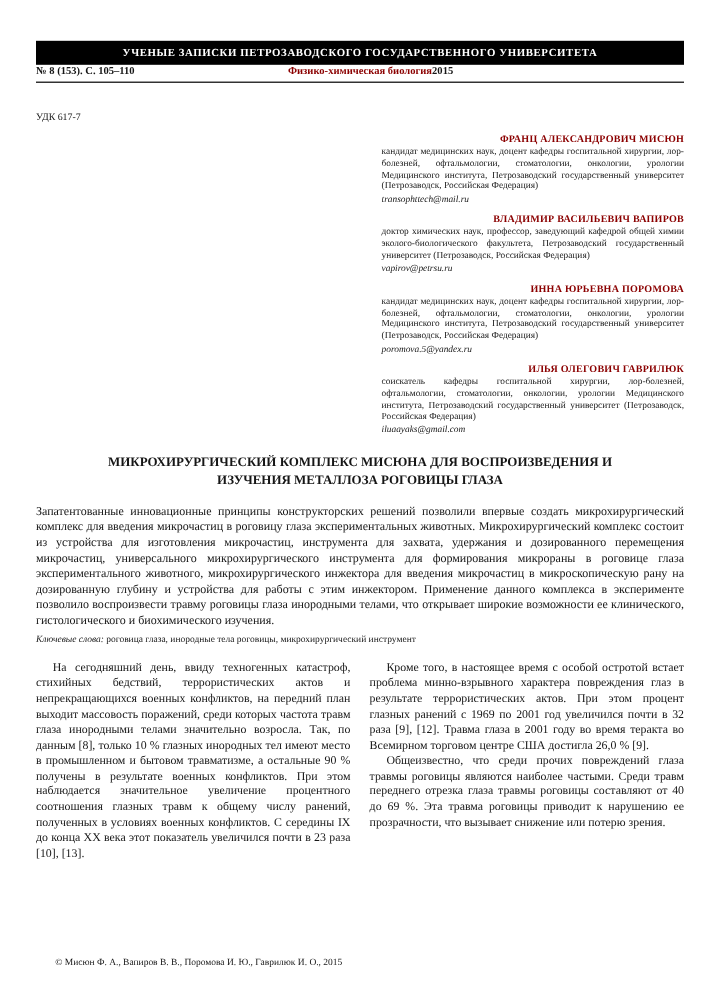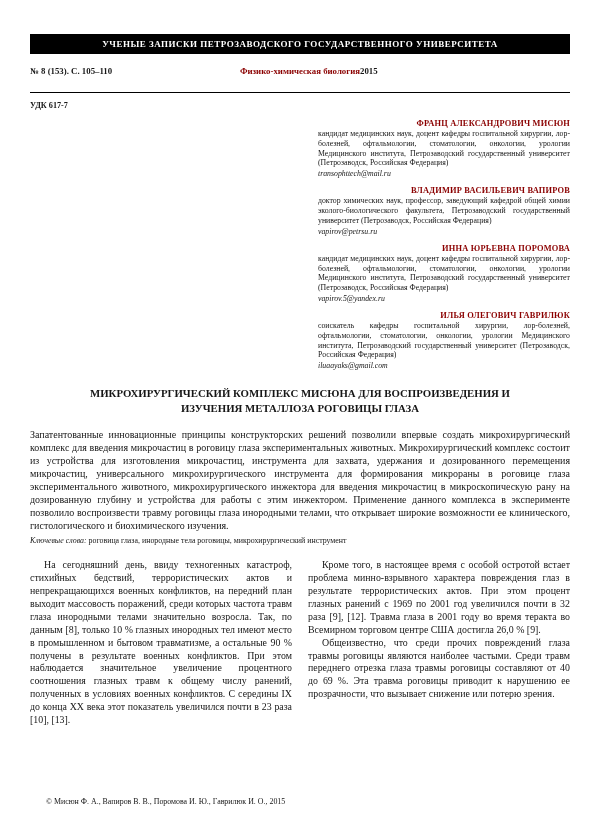--- a/index.html
+++ b/index.html
@@ -25,33 +25,32 @@
   .banner{
     background:var(--banner-bg);
     color:var(--banner-text);
     text-align:center;
     font-weight:bold;
     font-size:9px;
     letter-spacing:.5px;
     padding:5px 4px;
   }
   .meta-row{
-    margin-top:12px;
     display:grid;
     grid-template-columns:1fr auto 1fr;
     align-items:baseline;
     font-weight:bold;
     font-size:8.8px;
     border-bottom:1px solid #000;
-    padding-bottom:16px;
+    padding-bottom:4px;
   }
   .meta-row .issue{text-align:left;}
   .meta-row .section{text-align:center;color:var(--accent);}
   .meta-row .year{text-align:left;}
-  .udc{margin-top:8px;font-size:8.2px;font-weight:bold;}
+  .udc{margin-top:24px;font-size:8.2px;}
   .authors{margin-top:9px;width:252px;margin-left:auto;}
   .author-block + .author-block{margin-top:8px;}
   .author-name{
     font-size:8.4px;font-weight:bold;color:var(--accent);
     text-align:right;letter-spacing:.2px;margin-bottom:1px;
   }
   .author-aff{font-size:7.8px;line-height:1.26;text-align:justify;}
   .author-email{font-size:7.8px;font-style:italic;margin-top:1px;}
   .article-title{
     margin:16px 30px 0;
@@ -103,21 +102,21 @@
       <div class="author-email">transophttech@mail.ru</div>
     </div>
     <div class="author-block">
       <div class="author-name">ВЛАДИМИР ВАСИЛЬЕВИЧ ВАПИРОВ</div>
       <div class="author-aff">доктор химических наук, профессор, заведующий кафедрой общей химии эколого-биологического факультета, Петрозаводский государственный университет (Петрозаводск, Российская Федерация)</div>
       <div class="author-email">vapirov@petrsu.ru</div>
     </div>
     <div class="author-block">
       <div class="author-name">ИННА ЮРЬЕВНА ПОРОМОВА</div>
       <div class="author-aff">кандидат медицинских наук, доцент кафедры госпитальной хирургии, лор-болезней, офтальмологии, стоматологии, онкологии, урологии Медицинского института, Петрозаводский государственный университет (Петрозаводск, Российская Федерация)</div>
-      <div class="author-email">vapirov.5@yandex.ru</div>
+      <div class="author-email">poromova.5@yandex.ru</div>
     </div>
     <div class="author-block">
       <div class="author-name">ИЛЬЯ ОЛЕГОВИЧ ГАВРИЛЮК</div>
       <div class="author-aff">соискатель кафедры госпитальной хирургии, лор-болезней, офтальмологии, стоматологии, онкологии, урологии Медицинского института, Петрозаводский государственный университет (Петрозаводск, Российская Федерация)</div>
       <div class="author-email">iluaayaks@gmail.com</div>
     </div>
   </div>
 
   <h1 class="article-title">МИКРОХИРУРГИЧЕСКИЙ КОМПЛЕКС МИСЮНА ДЛЯ ВОСПРОИЗВЕДЕНИЯ И ИЗУЧЕНИЯ МЕТАЛЛОЗА РОГОВИЦЫ ГЛАЗА</h1>
 

